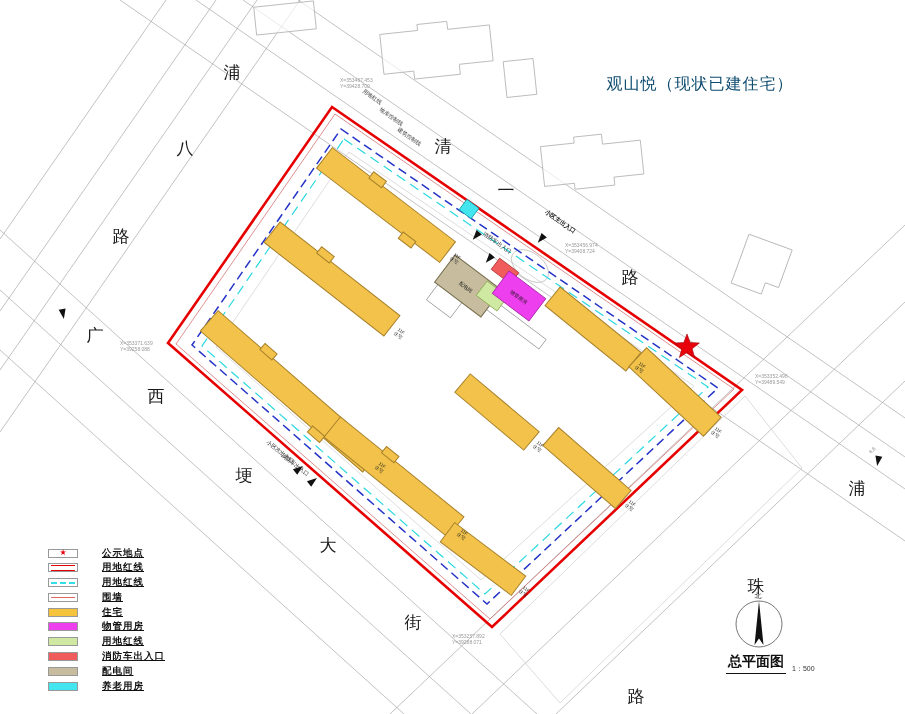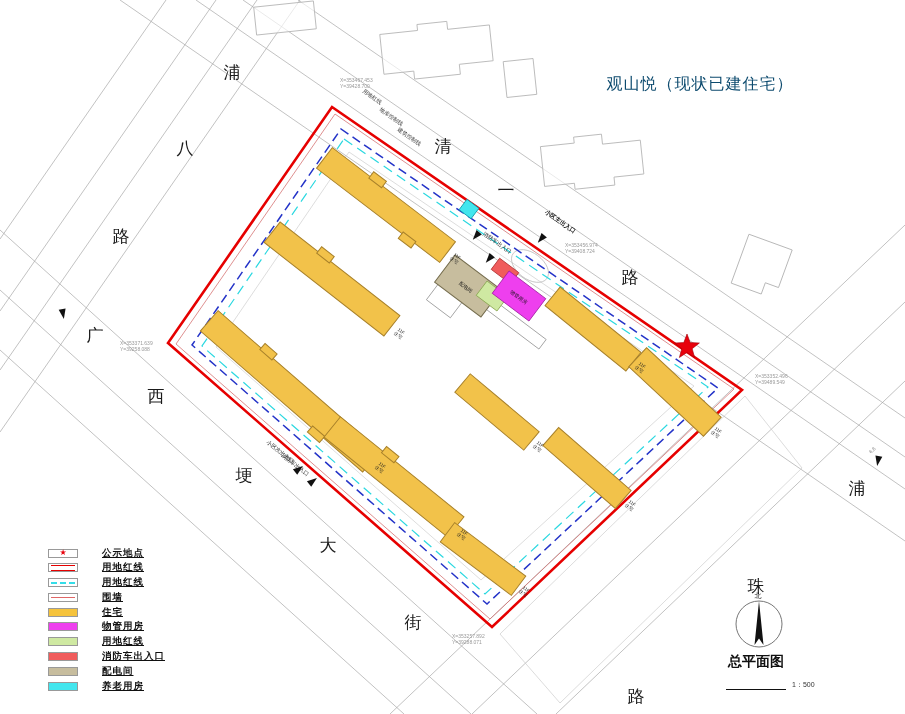--- a/index.html
+++ b/index.html
@@ -14,21 +14,21 @@
   .rot37{transform:translate(-50%,-50%) rotate(37deg);}
   .rot38{transform:translate(-50%,-50%) rotate(38deg);}
   .blabel{font-size:5.5px;color:#333;}
   .entr{font-size:6px;color:#111;font-weight:bold;}
   .entr2{font-size:5.5px;color:#111;}
   .bldtag{font-size:4.5px;line-height:1.1;color:#222;text-align:center;}
   .factag{font-size:5px;color:#111;}
   .dim{font-size:5px;color:#888;}
   .north-char{font-size:7px;color:#111;}
   .titleblock{position:absolute;left:726px;top:652px;}
-  .title-main{font-size:14px;font-weight:bold;color:#111;border-bottom:1.5px solid #111;padding:0 2px 18px 2px;display:inline-block;}
+  .title-main{font-size:14px;font-weight:bold;color:#111;border-bottom:1.5px solid #111;padding:0 2px 2px 2px;display:inline-block;}
   .title-scale{font-size:7px;color:#333;margin-left:6px;vertical-align:bottom;}
   
   #legend{position:absolute;left:48px;top:548px;}
   .lrow{display:flex;align-items:center;height:10px;margin-bottom:4.8px;}
   .sw{width:30px;height:9px;border:1px solid #999;background:#fff;display:flex;align-items:center;justify-content:center;box-sizing:border-box;}
   .sw-star{font-size:8px;line-height:1;}
   .sw-double{width:24px;height:4px;border-top:1.5px solid;border-bottom:1.5px solid;}
   .sw-dash{width:24px;height:0;border-top:2px dashed;}
   .sw-thin{width:24px;height:0;border-top:1px solid;}
   .llabel{font-size:9.5px;font-weight:bold;color:#111;margin-left:24px;letter-spacing:1px;text-decoration:underline;}

